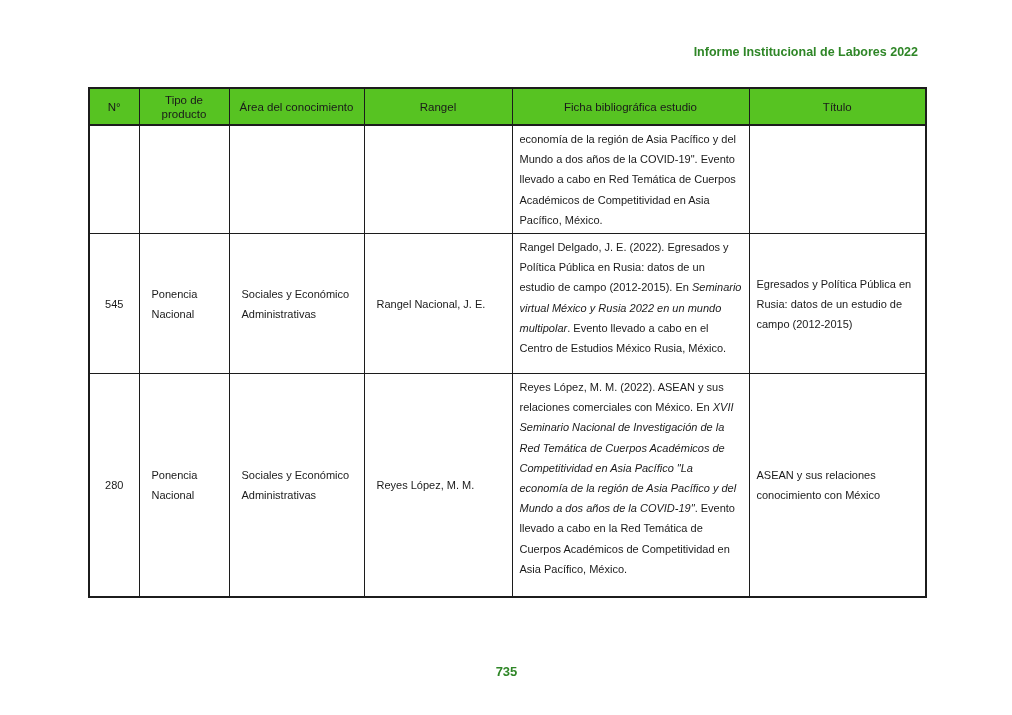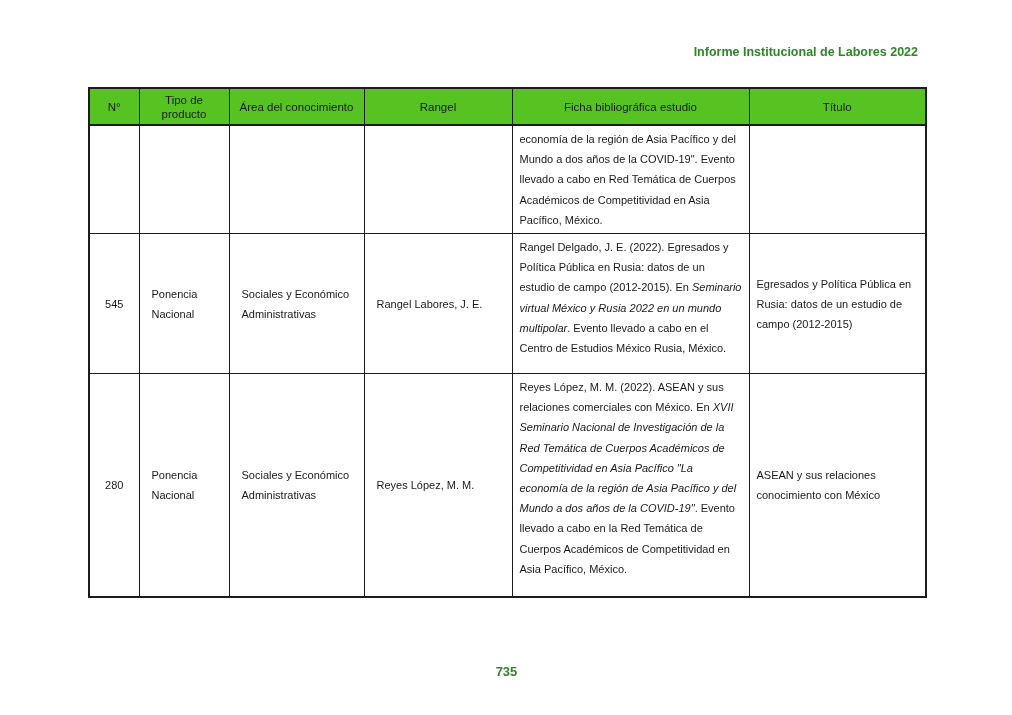--- a/index.html
+++ b/index.html
@@ -103,21 +103,21 @@
       <td class="c-tipo"></td>
       <td class="c-area"></td>
       <td class="c-autores"></td>
       <td class="c-ficha"><span style="">economía de la región de Asia Pacífico y del Mundo a dos años de la COVID-19". </span><span>Evento llevado a cabo en Red Temática de Cuerpos Académicos de Competitividad en Asia Pacífico, México.</span></td>
       <td class="c-titulo"></td>
     </tr>
     <tr class="r1">
       <td class="c-num">545</td>
       <td class="c-tipo">Ponencia Nacional</td>
       <td class="c-area">Sociales y Económico Administrativas</td>
-      <td class="c-autores">Rangel Labores, J. E.</td>
+      <td class="c-autores">Rangel Nacional, J. E.</td>
       <td class="c-ficha"><span>Rangel Delgado, J. E. (2022). Egresados y Política Pública en Rusia: datos de un estudio de campo (2012-2015). En </span><span style="font-style: italic;">Seminario virtual México y Rusia 2022 en un mundo multipolar</span><span>. Evento llevado a cabo en el Centro de Estudios México Rusia, México.</span></td>
       <td class="c-titulo">Egresados y Política Pública en Rusia: datos de un estudio de campo (2012-2015)</td>
     </tr>
     <tr class="r2">
       <td class="c-num">280</td>
       <td class="c-tipo">Ponencia Nacional</td>
       <td class="c-area">Sociales y Económico Administrativas</td>
       <td class="c-autores">Reyes López, M. M.</td>
       <td class="c-ficha"><span>Reyes López, M. M. (2022). ASEAN y sus relaciones comerciales con México. En </span><span style="font-style: italic;">XVII Seminario Nacional de Investigación de la Red Temática de Cuerpos Académicos de Competitividad en Asia Pacífico "La economía de la región de Asia Pacífico y del Mundo a dos años de la COVID-19"</span><span>. Evento llevado a cabo en la Red Temática de Cuerpos Académicos de Competitividad en Asia Pacífico, México.</span></td>
       <td class="c-titulo">ASEAN y sus relaciones conocimiento con México</td>

